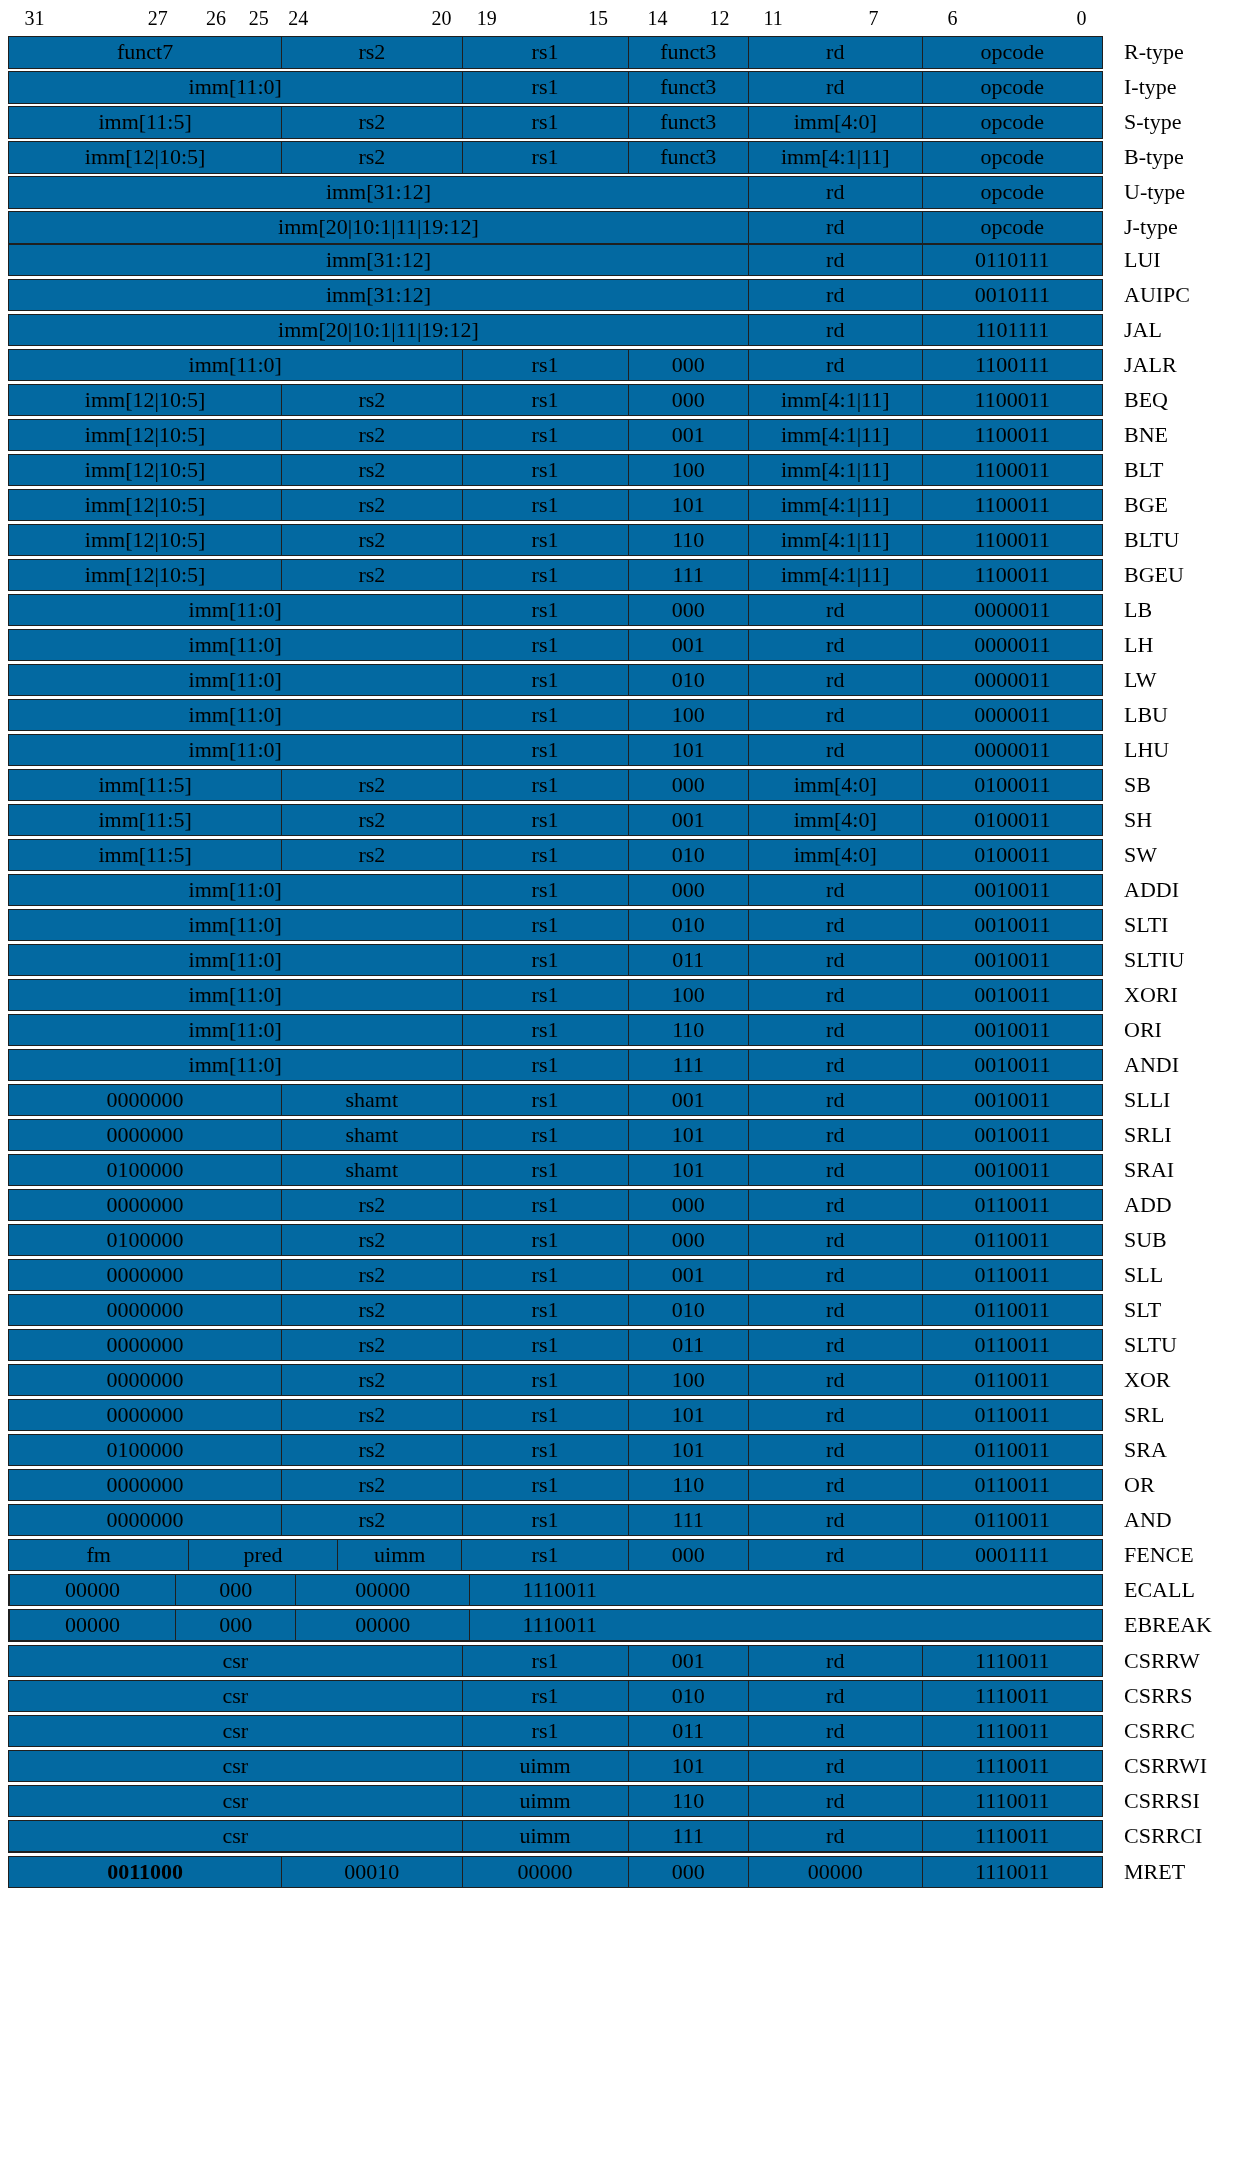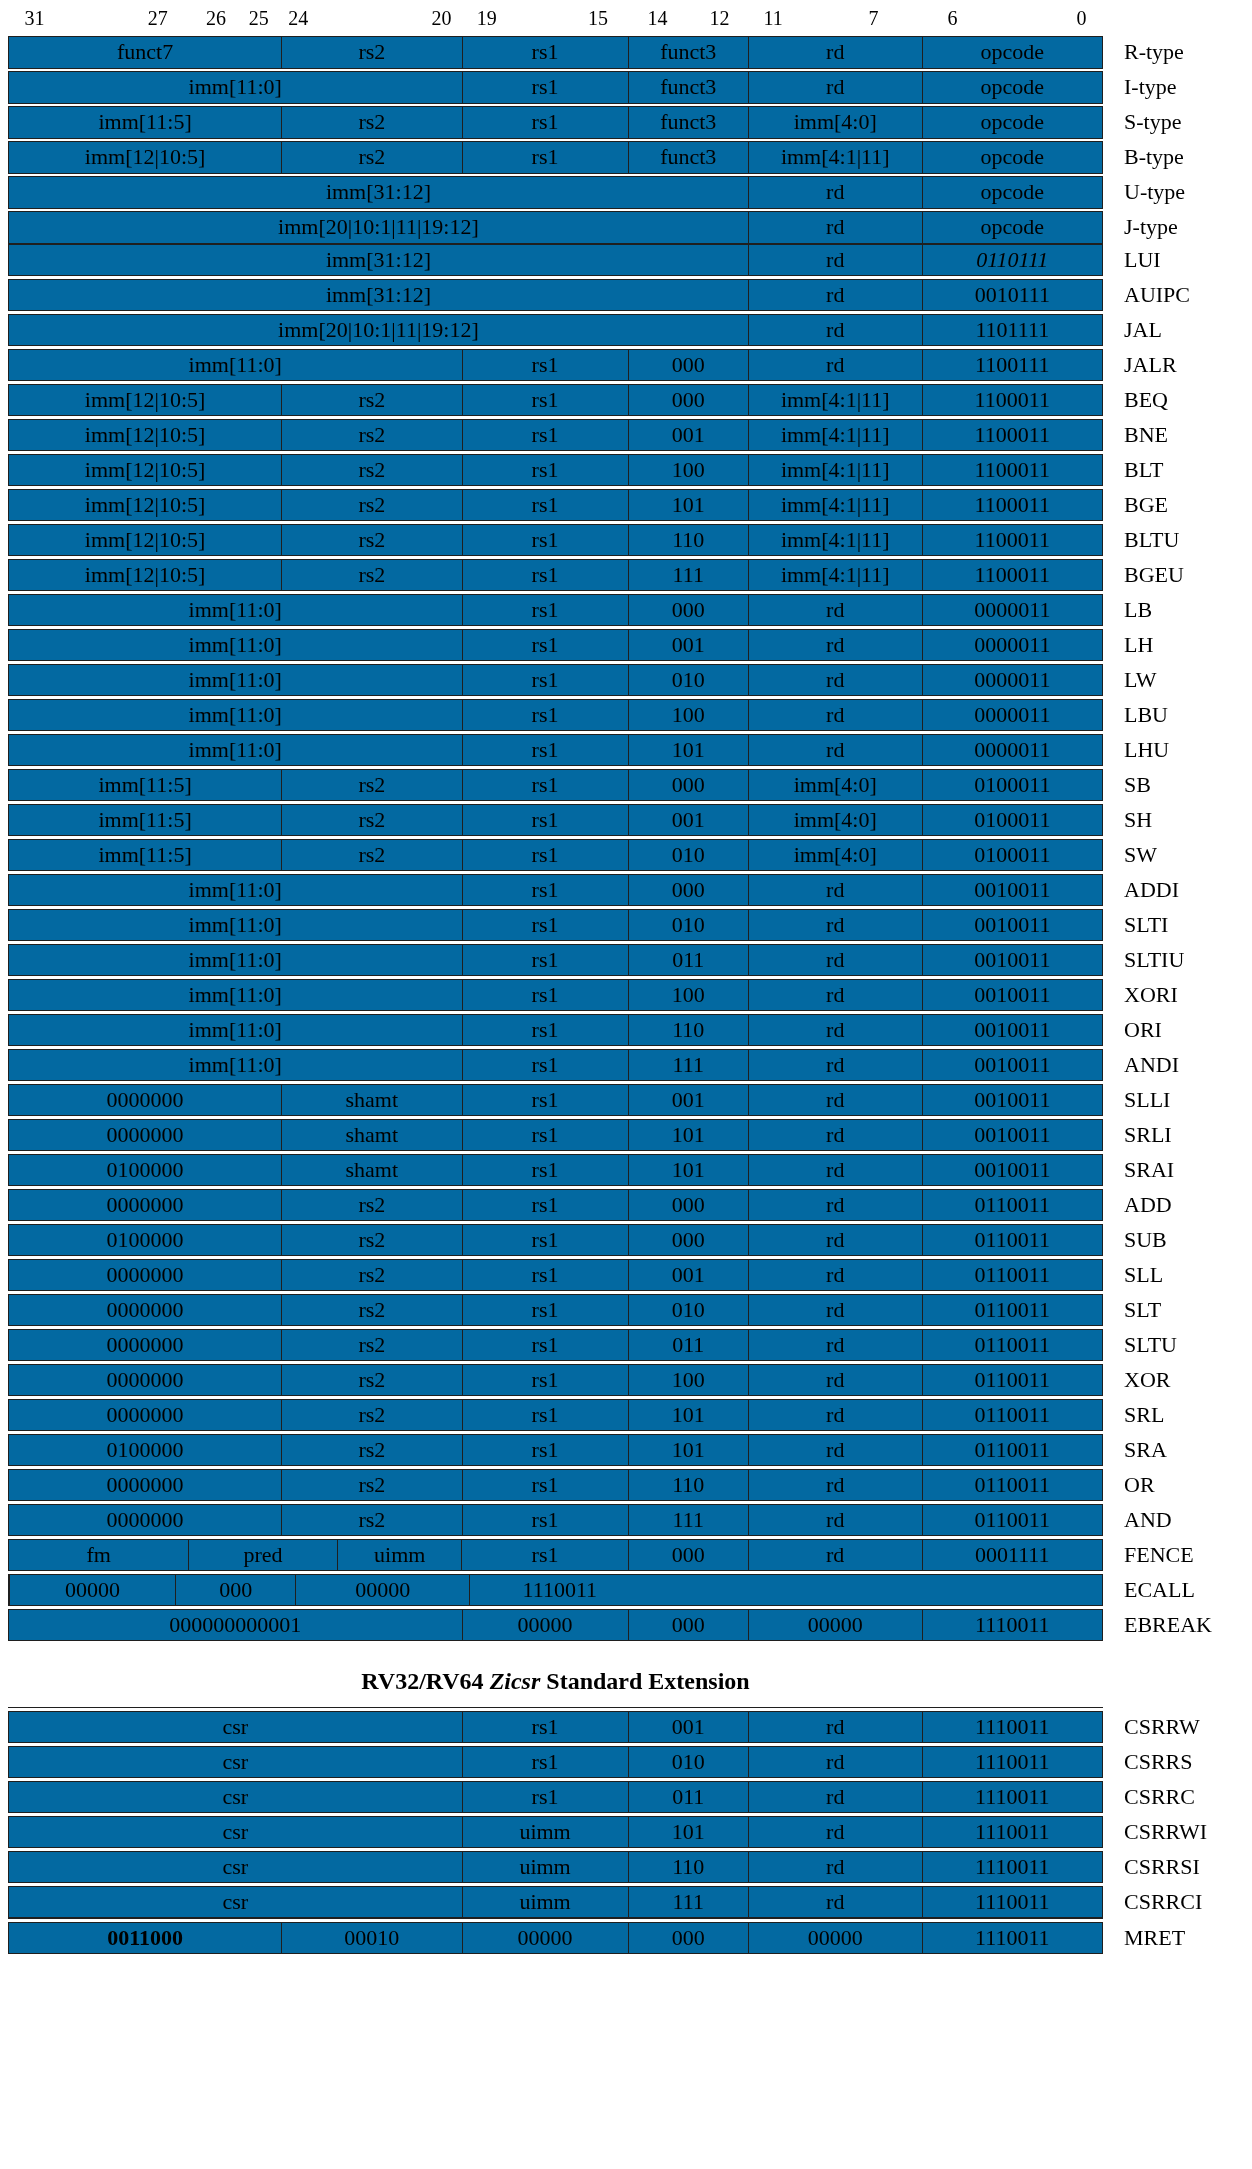--- a/index.html
+++ b/index.html
@@ -108,21 +108,21 @@
         <div class="cell" style="width: 15.9%;">rd</div>
         <div class="cell" style="width: 16.5%;">opcode</div>
         <span class="row-label">J-type</span>
       </div>
     </div>
   <div id="sections-root">
       <div class="tbl">
         <div class="row first">
           <div class="cell first" style="width: 67.6%;">imm[31:12]</div>
           <div class="cell" style="width: 15.9%;">rd</div>
-          <div class="cell" style="width: 16.5%; font-style: italic;">0110111</div>
+          <div class="cell" style="width: 16.5%;">0110111</div>
           <span class="row-label">LUI</span>
         </div>
         <div class="row">
           <div class="cell first" style="width: 67.6%;">imm[31:12]</div>
           <div class="cell" style="width: 15.9%;">rd</div>
           <div class="cell" style="width: 16.5%;">0010111</div>
           <span class="row-label">AUIPC</span>
         </div>
         <div class="row">
           <div class="cell first" style="width: 67.6%;">imm[20|10:1|11|19:12]</div>
@@ -435,29 +435,27 @@
           <span class="row-label">FENCE</span>
         </div>
         <div class="row">
           <div class="cell" style="width: 15.2%;">00000</div>
           <div class="cell" style="width: 11%;">000</div>
           <div class="cell" style="width: 15.9%;">00000</div>
           <div class="cell" style="width: 16.5%;">1110011</div>
           <span class="row-label">ECALL</span>
         </div>
         <div class="row">
-          <div class="cell first" style="width: 41.4%;">000000000001</div>
           <div class="cell" style="width: 15.2%;">00000</div>
           <div class="cell" style="width: 11%;">000</div>
           <div class="cell" style="width: 15.9%;">00000</div>
           <div class="cell" style="width: 16.5%;">1110011</div>
           <span class="row-label">EBREAK</span>
         </div>
       </div>
-      <div class="section-title mt-csr"><span>RV32/RV64 </span><span class="ital">Zicsr</span><span> Standard Extension</span></div>
       <div class="toprule"></div>
       <div class="tbl">
         <div class="row first">
           <div class="cell first" style="width: 41.4%;">csr</div>
           <div class="cell" style="width: 15.2%;">rs1</div>
           <div class="cell" style="width: 11%;">001</div>
           <div class="cell" style="width: 15.9%;">rd</div>
           <div class="cell" style="width: 16.5%;">1110011</div>
           <span class="row-label">CSRRW</span>
         </div>

